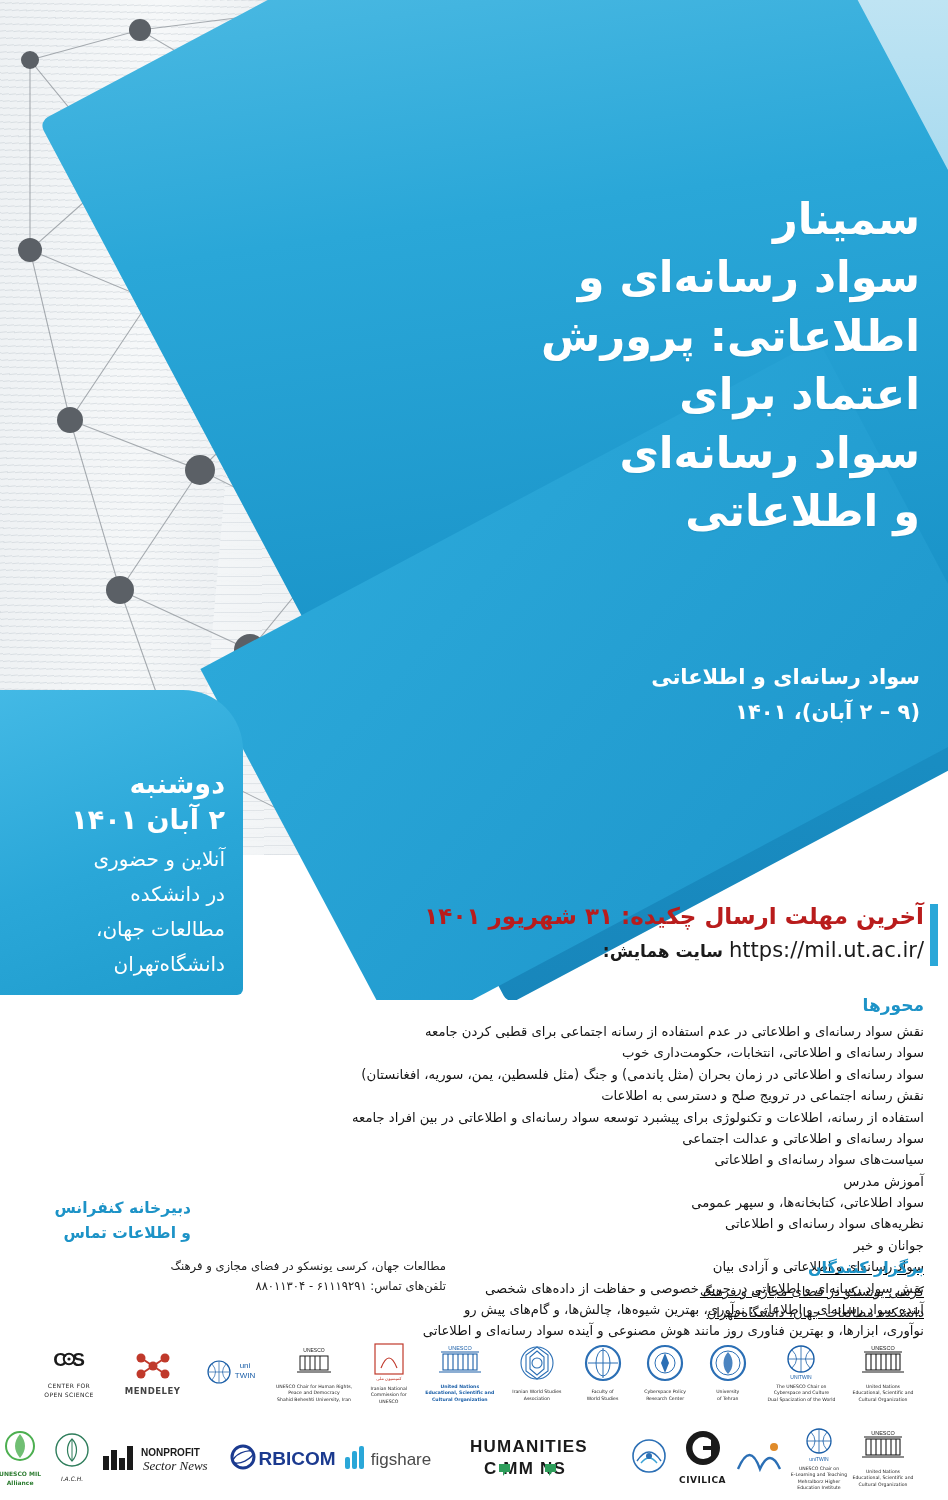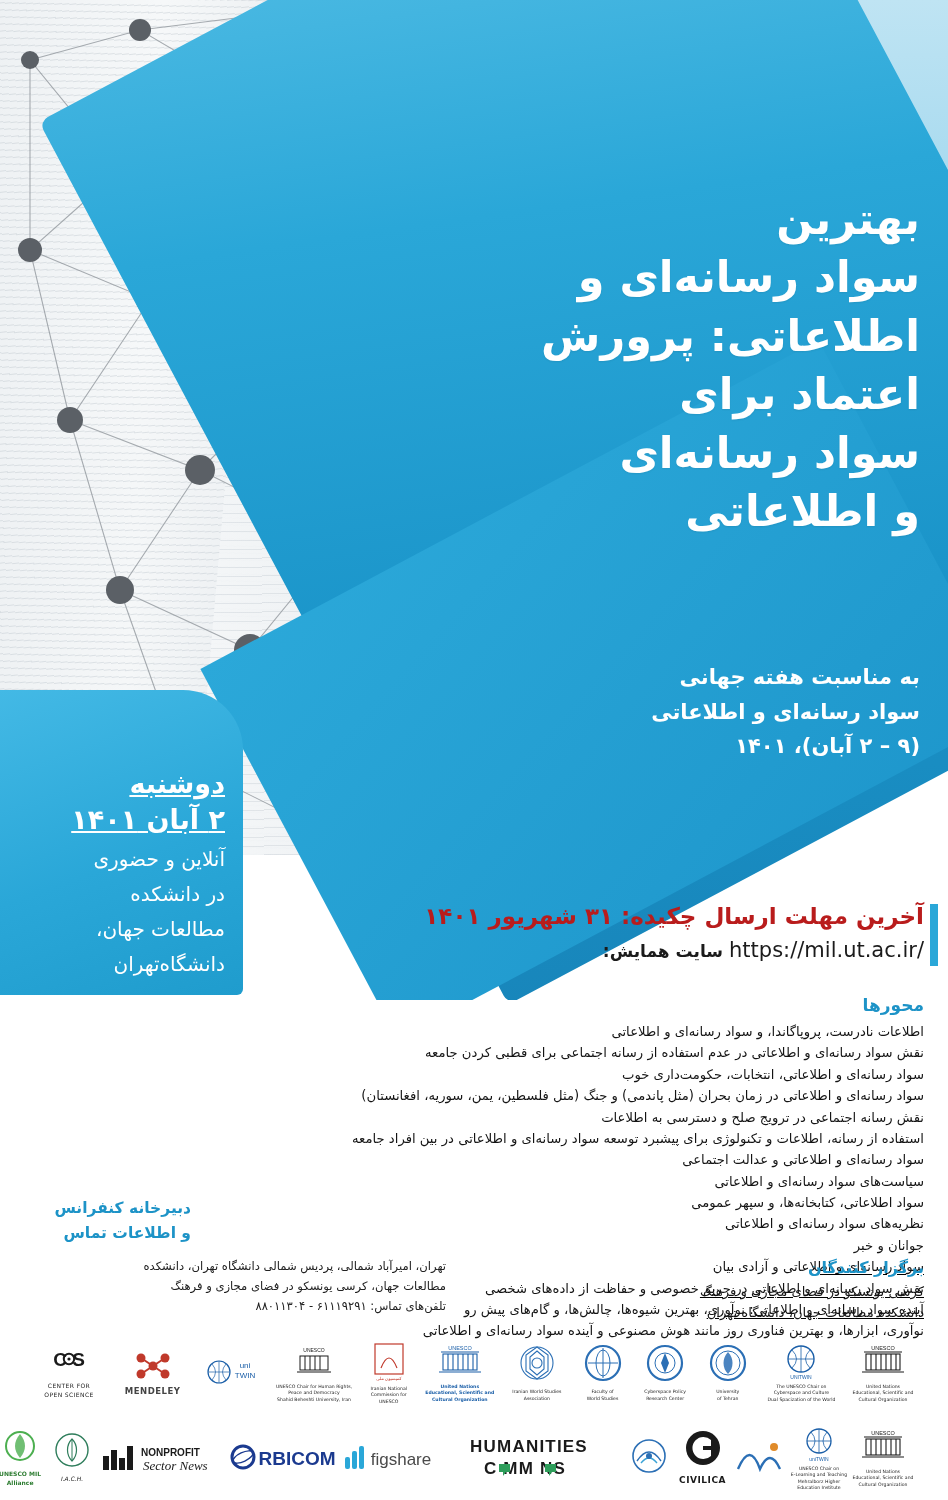--- a/index.html
+++ b/index.html
@@ -133,21 +133,21 @@
   }
   .date-tab .inner {
     position: absolute;
     right: 18px;
     top: 76px;
     width: 200px;
     text-align: right;
     direction: rtl;
     color: #ffffff;
   }
-  .date-tab .d1 { font-size: 27px; font-weight: bold; line-height: 1.35; text-decoration: underline; }
+  .date-tab .d1 { font-size: 27px; font-weight: bold; line-height: 1.35; }
   .date-tab .d2 { font-size: 20px; font-weight: normal; line-height: 1.45; margin-top: 6px; }
 
   
   .deadline-wrap {
     position: absolute;
     right: 24px;
     top: 900px;
     width: 520px;
     direction: rtl;
     text-align: right;
@@ -360,30 +360,29 @@
       </svg>
     </div>
 
     <div class="hero-blue">
       <div class="shape"></div>
       <div class="shape2"></div>
     </div>
   </div>
 
   <div class="title-block">
-    <div class="title-line">بهترین</div>
+    <div class="title-line">سمینار</div>
     <div class="title-line">سواد رسانه‌ای و</div>
     <div class="title-line">اطلاعاتی: پرورش</div>
     <div class="title-line">اعتماد برای</div>
     <div class="title-line">سواد رسانه‌ای</div>
     <div class="title-line">و اطلاعاتی</div>
   </div>
 
   <div class="subtitle-block">
-    <div>به مناسبت هفته جهانی</div>
     <div>سواد رسانه‌ای و اطلاعاتی</div>
     <div>(۹ – ۲ آبان)، ۱۴۰۱</div>
   </div>
 
   <div class="date-tab">
     <div class="inner">
       <div class="d1">دوشنبه</div>
       <div class="d1">۲ آبان ۱۴۰۱</div>
       <div class="d2">آنلاین و حضوری</div>
       <div class="d2">در دانشکده</div>
@@ -397,28 +396,28 @@
     <div class="deadline">آخرین مهلت ارسال چکیده: ۳۱ شهریور ۱۴۰۱</div>
     <div class="siteline">
       <span class="url">https://mil.ut.ac.ir/</span>
       <span class="lbl">سایت همایش:</span>
     </div>
   </div>
 
   <div class="topics">
     <h3>محورها</h3>
     <ul>
-      <li>اطلاعات نادرست، پروپاگاندا، و سواد رسانه‌ای و اطلاعاتی</li>
       <li>نقش سواد رسانه‌ای و اطلاعاتی در عدم استفاده از رسانه اجتماعی برای قطبی کردن جامعه</li>
       <li>سواد رسانه‌ای و اطلاعاتی، انتخابات، حکومت‌داری خوب</li>
       <li>سواد رسانه‌ای و اطلاعاتی در زمان بحران (مثل پاندمی) و جنگ (مثل فلسطین، یمن، سوریه، افغانستان)</li>
       <li>نقش رسانه اجتماعی در ترویج صلح و دسترسی به اطلاعات</li>
       <li>استفاده از رسانه، اطلاعات و تکنولوژی برای پیشبرد توسعه سواد رسانه‌ای و اطلاعاتی در بین افراد جامعه</li>
       <li>سواد رسانه‌ای و اطلاعاتی و عدالت اجتماعی</li>
       <li>سیاست‌های سواد رسانه‌ای و اطلاعاتی</li>
+      <li>آموزش مدرس</li>
       <li>سواد اطلاعاتی، کتابخانه‌ها، و سپهر عمومی</li>
       <li>نظریه‌های سواد رسانه‌ای و اطلاعاتی</li>
       <li>جوانان و خبر</li>
       <li>سواد رسانه‌ای و اطلاعاتی و آزادی بیان</li>
       <li>نقش سواد رسانه‌ای و اطلاعاتی در حریم خصوصی و حفاظت از داده‌های شخصی</li>
       <li>آینده سواد رسانه‌ای و اطلاعاتی: نوآوری، بهترین شیوه‌ها، چالش‌ها، و گام‌های پیش رو</li>
       <li>نوآوری، ابزارها، و بهترین فناوری روز مانند هوش مصنوعی و آینده سواد رسانه‌ای و اطلاعاتی</li>
     </ul>
   </div>
 
@@ -427,21 +426,20 @@
     <div>کرسی یونسکو در فضای مجازی و فرهنگ</div>
     <div>دانشکده مطالعات جهان، دانشگاه تهران</div>
   </div>
 
   <div class="secretariat">
     <h3>
       <span>دبیرخانه کنفرانس</span><br>
       <span>و اطلاعات تماس</span>
     </h3>
     <div class="body">
-      <div>تهران، امیرآباد شمالی، پردیس شمالی دانشگاه تهران، دانشکده</div>
       <div>مطالعات جهان، کرسی یونسکو در فضای مجازی و فرهنگ</div>
       <div>تلفن‌های تماس: ۶۱۱۱۹۲۹۱ - ۸۸۰۱۱۳۰۴</div>
     </div>
   </div>
 
   <div class="logos">
 
     <div class="logo-row">
 
       <div class="logo">

